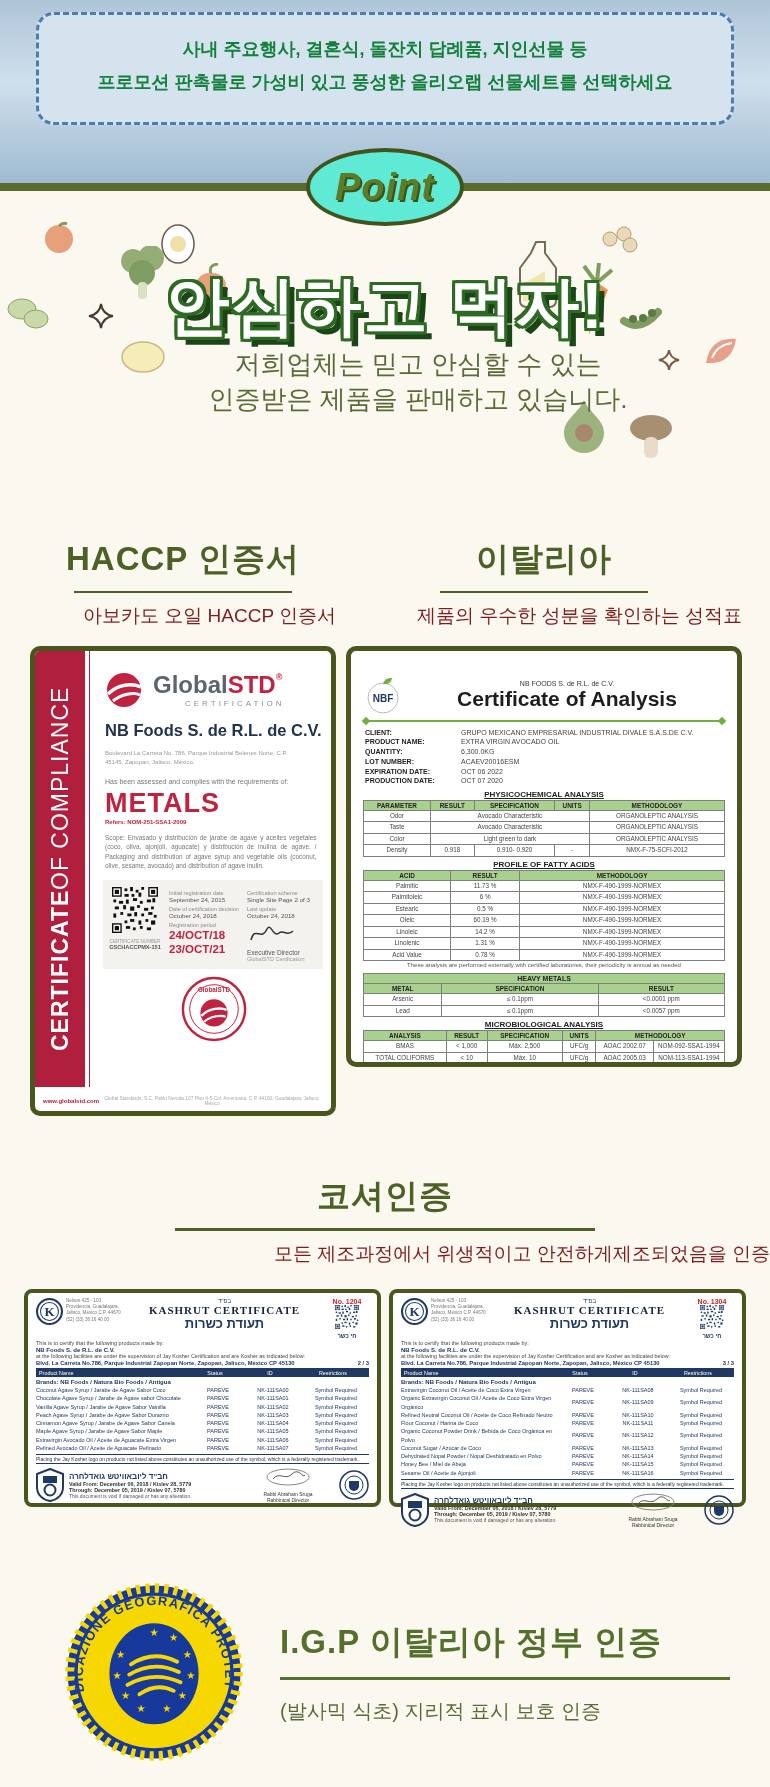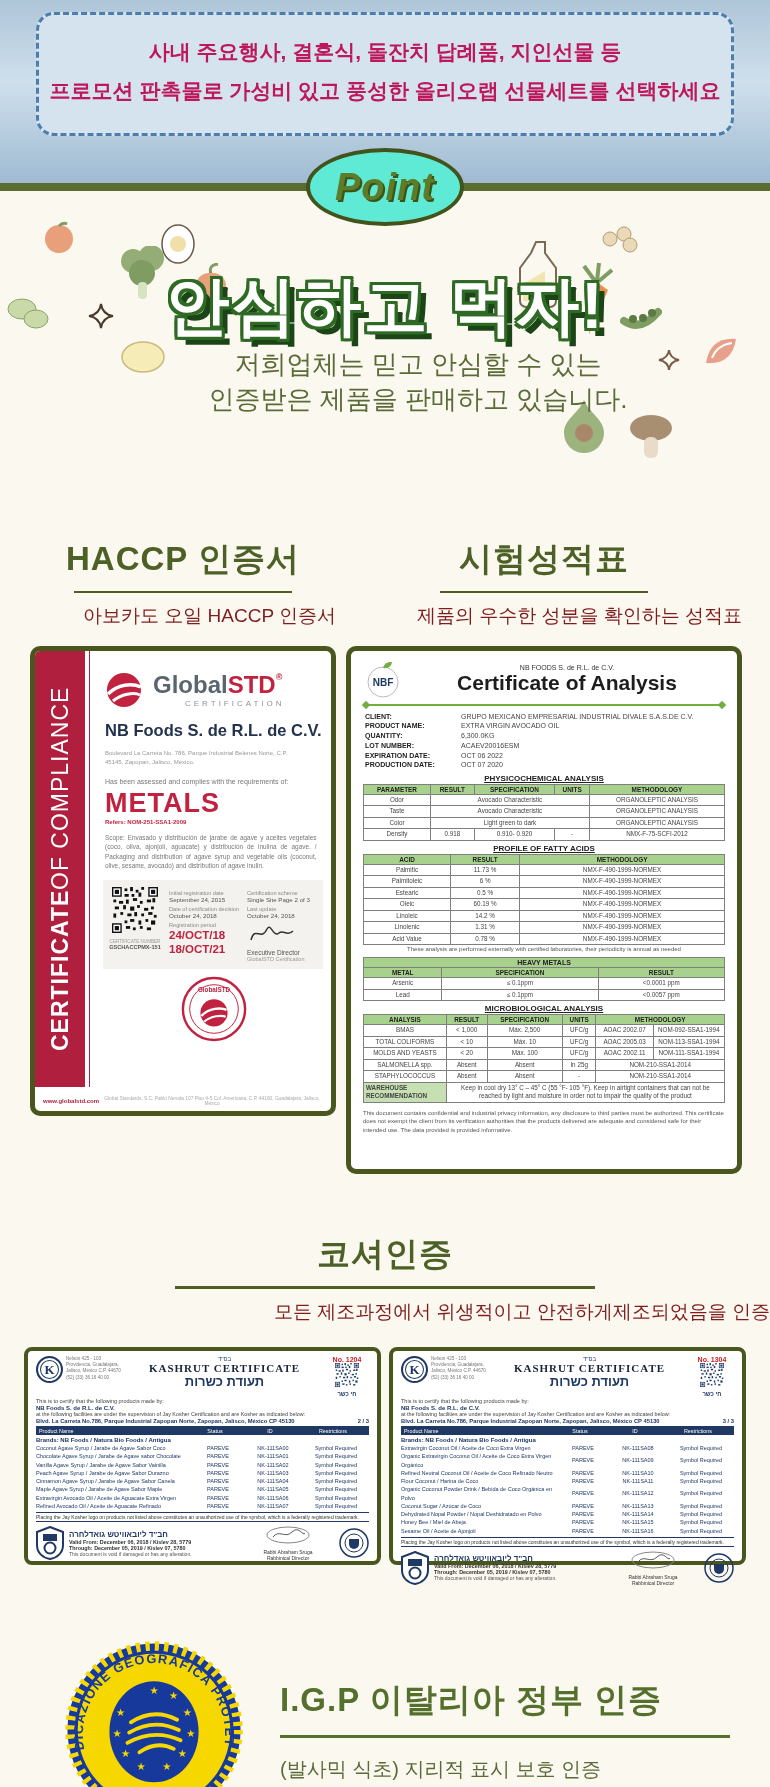--- a/index.html
+++ b/index.html
@@ -6,21 +6,21 @@
   html,body{width:770px}
   body{height:1787px;position:relative;overflow:hidden;background:#fbf8f0;
        font-family:"Liberation Sans","DejaVu Sans",sans-serif;}
 
   
   .top-blue{position:relative;width:770px;height:183px;
     background:linear-gradient(180deg,#aec5d8 0%,#cfdfec 45%,#9fbbd2 100%);}
   .promo-banner{position:absolute;top:12px;left:36px;width:698px;
     border:3px dashed #4d7dad;border-radius:18px;background:#d5e3ef;
     padding:18px 8px 22px;text-align:center;}
-  .promo-line{font-size:21px;font-weight:700;color:#be185d;line-height:1.85;}
+  .promo-line{font-size:18px;font-weight:700;color:#15803d;line-height:1.85;}
   .green-rule{width:770px;height:8px;background:#5a6c2e;}
   .point-badge{position:absolute;top:148px;left:50%;transform:translateX(-50%);
     width:158px;height:78px;background:#5eead4;border:4px solid #42541c;border-radius:50%;
     display:flex;align-items:center;justify-content:center;z-index:6;}
   .point-text{font-size:38px;font-weight:900;font-style:italic;color:#5d7c2a;
     text-shadow:2px 2px 0 #3c5416;letter-spacing:1px;}
 
   
   .hero{position:relative;width:770px;height:268px;}
   .hero-title{position:absolute;top:72px;width:100%;text-align:center;
@@ -71,21 +71,21 @@
   .period-val{font-size:11.5px;font-weight:900;color:#c0223f;line-height:1.15;margin-top:1px;}
   .sig-haccp{margin-top:4px;}
   .dir1{font-size:6.5px;color:#555;}
   .dir2{font-size:5.5px;color:#999;}
   .seal-wrap{text-align:center;margin-top:2px;}
   .h-foot{position:absolute;bottom:5px;left:6px;right:6px;text-align:center;
     font-size:4.8px;color:#aaa;}
   .g-site{position:absolute;bottom:7px;left:8px;font-size:6px;font-weight:700;color:#b01f3d;z-index:2;}
 
   
-  .coa-card{width:396px;height:528px;padding:8px 12px 8px;font-family:"Liberation Sans",sans-serif;}
+  .coa-card{width:396px;height:421px;padding:24px 12px 8px;font-family:"Liberation Sans",sans-serif;}
   .coa-head{display:flex;align-items:center;gap:6px;margin:0 0 2px;}
   .coa-head-mid{flex:1;text-align:center;}
   .coa-co{font-size:7px;color:#333;}
   .coa-title{font-size:21px;font-weight:800;color:#1d1d1d;}
   .green-div{height:2px;background:#6fae3f;margin:5px 0 6px;position:relative;}
   .green-div::before,.green-div::after{content:"";position:absolute;top:-2px;width:6px;height:6px;
     background:#6fae3f;transform:rotate(45deg);}
   .green-div::before{left:0}.green-div::after{right:0}
   .coa-fields{border-collapse:collapse;margin-bottom:2px;}
   .coa-fields td{font-size:7px;color:#444;text-align:left;padding:0.5px 2px;line-height:1.25;}
@@ -335,21 +335,21 @@
             <div class="certnum-lbl">CERTIFICATE NUMBER</div>
             <div class="certnum">GSCHACCPMX-151</div>
           </div>
           <div class="is-col">
             <div class="is-lbl">Initial registration date</div>
             <div class="is-val">September 24, 2015</div>
             <div class="is-lbl">Date of certification decision</div>
             <div class="is-val">October 24, 2018</div>
             <div class="is-lbl">Registration period</div>
             <div class="period-val">24/OCT/18</div>
-            <div class="period-val">18/OCT/21</div>
+            <div class="period-val">23/OCT/21</div>
           </div>
           <div class="is-col">
             <div class="is-lbl">Certification scheme</div>
             <div class="is-val">Single Site Page 2 of 3</div>
             <div class="is-lbl">Last update</div>
             <div class="is-val">October 24, 2018</div>
             <svg class="sig-haccp" width="50" height="22">
                 <path d="M4 17 C8 2 14 19 20 6 C24 -1 26 15 32 10 C36 6 40 14 46 8" stroke="#333" stroke-width="1.5" fill="none"></path>
               </svg>
             <div class="dir1">Executive Director</div>
@@ -366,21 +366,21 @@
             <path d="M22 42 C30 34 42 33 48 36" stroke="#fff" stroke-width="2.6" fill="none"></path>
             <path d="M25 48 C32 42 43 41 47 43" stroke="#fff" stroke-width="2.2" fill="none"></path>
           </svg>
         </div>
         <div class="h-foot">Global Standards, S.C. Pablo Neruda 107 Piso 4-5 Col. Americana, C.P. 44160, Guadalajara, Jalisco, México</div>
       </div>
     </div>
   </div>
 
   <div class="col-coa">
-    <div class="sec-title">시험성적표</div>
+    <div class="sec-title">이탈리아</div>
     <div class="sec-rule"></div>
     <div class="sec-sub">제품의 우수한 성분을 확인하는 성적표</div>
 
     <div class="cert-card coa-card">
       <div class="coa-head">
         <svg width="40" height="40" viewBox="0 0 40 40">
           <circle cx="20" cy="23" r="15" fill="#fff" stroke="#bbb"></circle>
           <path d="M20 9 q2 -7 9 -6 q-1 7 -9 6 Z" fill="#6fae3f"></path>
           <text x="20" y="27" text-anchor="middle" font-size="10" font-weight="bold" fill="#1f3864">NBF</text>
         </svg>

